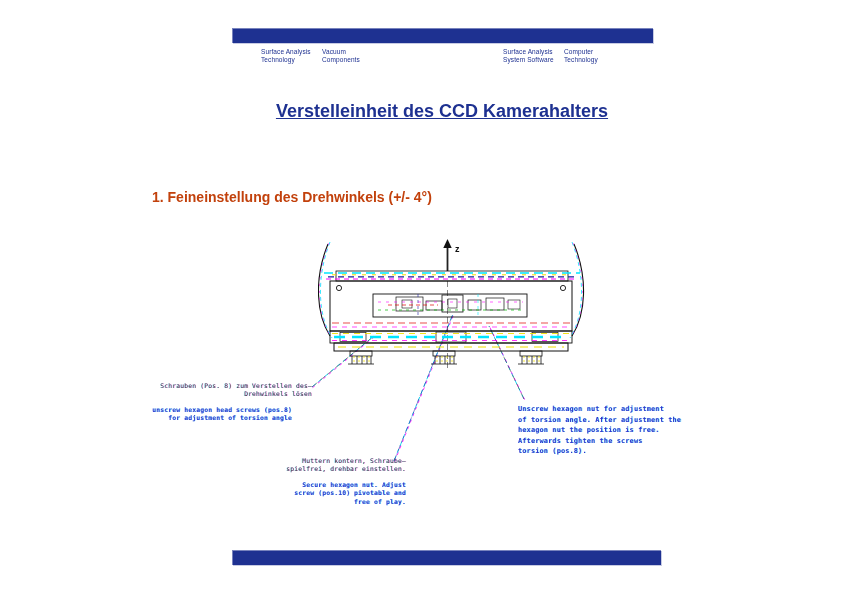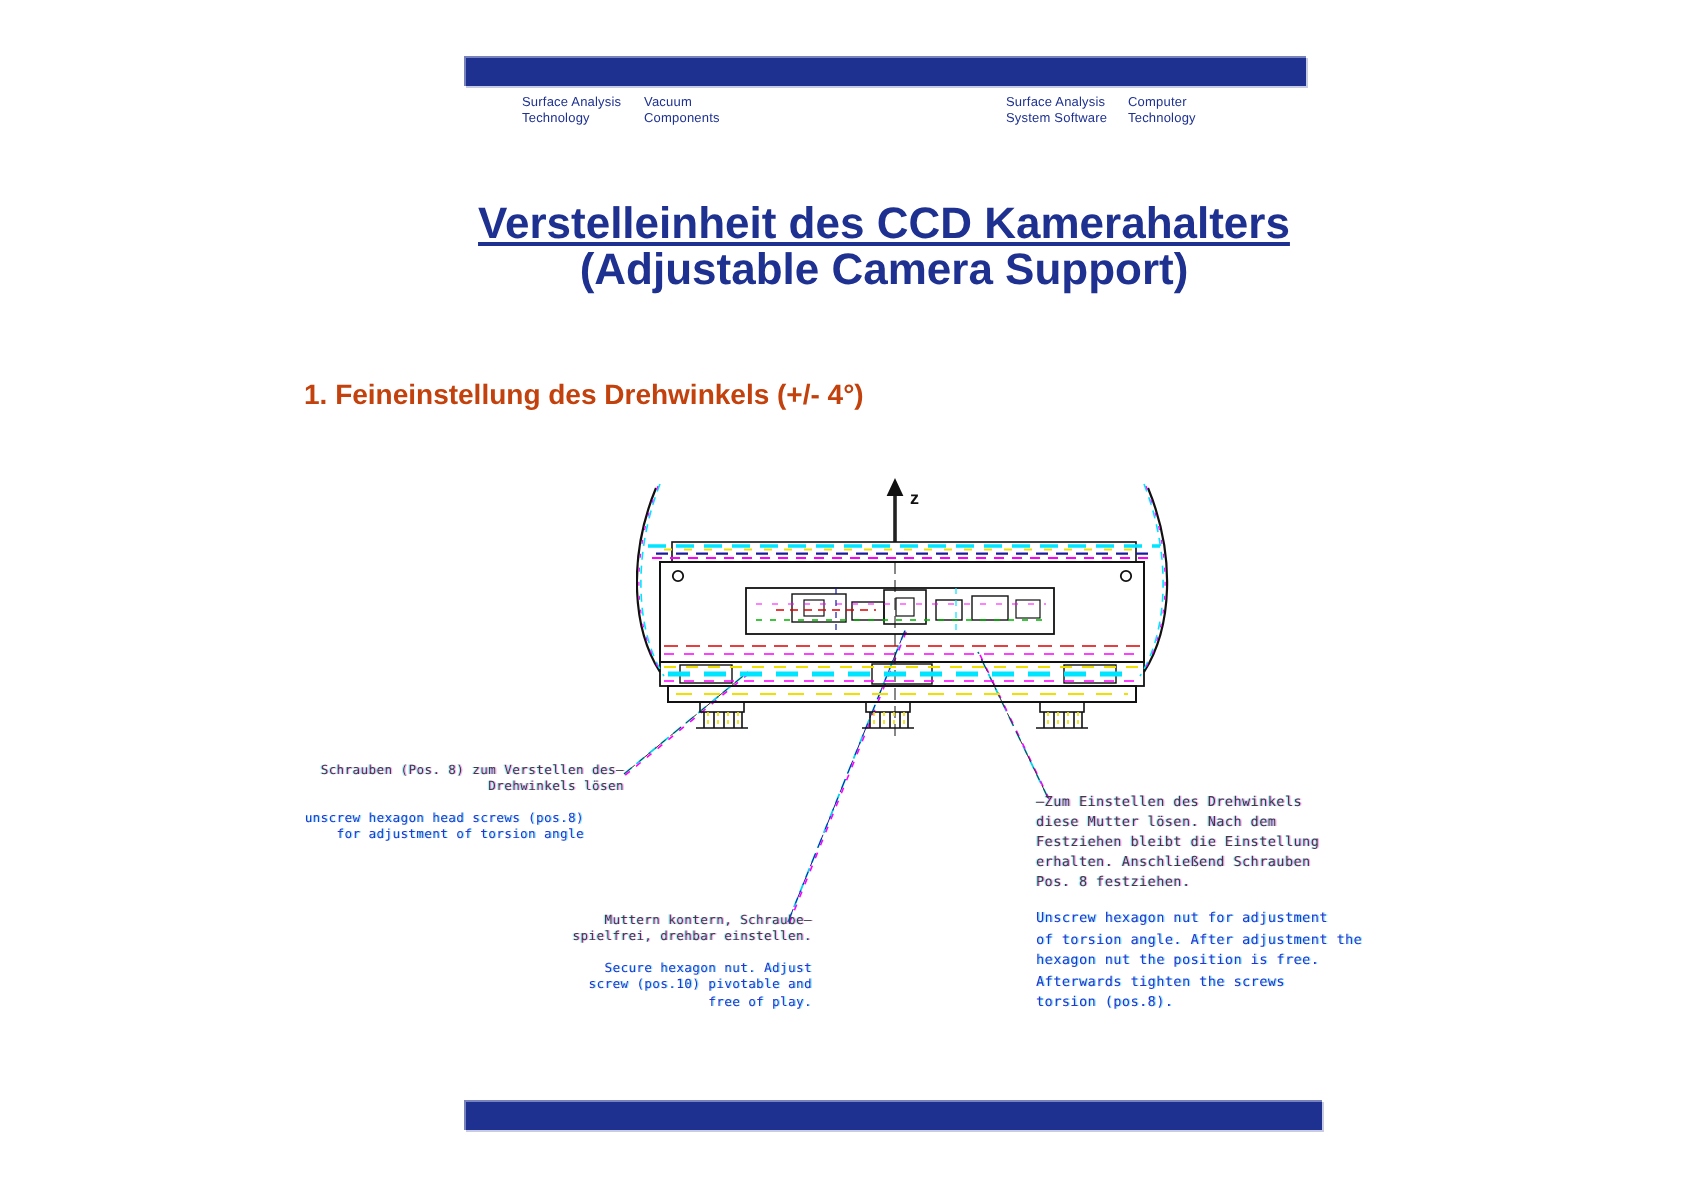--- a/index.html
+++ b/index.html
@@ -14,36 +14,36 @@
   .tag { position:absolute; top:48px; font-size:6.5px; line-height:7.8px; color:#1e3191; letter-spacing:.1px; }
   .tag0 { left:261px; } .tag1 { left:322px; } .tag2 { left:503px; } .tag3 { left:564px; }
 
   .brand { position:absolute; left:388px; top:40px; width:110px; color:#8e97a3;
            font-family:"Liberation Serif", serif; font-size:20px; letter-spacing:6px; white-space:nowrap; }
   .brand .b-e { font-style:italic; font-size:30px; color:#1d4f9b; letter-spacing:2px;
                 position:relative; top:3px; font-family:"DejaVu Serif", serif; }
   .brand .b-mark { font-size:7px; letter-spacing:0; vertical-align:11px; color:#8e97a3; }
 
   .title { position:absolute; left:230px; top:100px; width:424px; text-align:center;
-           color:#1e3191; font-weight:bold; font-size:22px; line-height:23px; }
+           color:#1e3191; font-weight:bold; font-size:18px; line-height:23px; }
   .title .t-de { text-decoration:underline; }
 
   .section { position:absolute; left:152px; top:188px; color:#c2410c; font-weight:bold;
              font-size:14px; line-height:19px; }
   .section .s-en { padding-left:16px; }
 
   svg.layer { position:absolute; pointer-events:none; }
   #leader-svg  { left:130px; top:236px; }
   #drawing-svg { left:318px; top:238px; }
 
   .ann { position:absolute; font-family:"DejaVu Sans Mono", monospace; font-size:6.3px;
          line-height:8.4px; letter-spacing:.2px; white-space:nowrap; }
   .ann .de div { color:#3c3c3c; text-shadow:.6px 0 rgba(255,0,255,.35), -.6px 0 rgba(0,210,255,.35); }
   .ann .en { margin-top:7px; }
-  .ann .en div { color:#3030cc; text-shadow:.6px 0 rgba(0,220,255,.55); }
+  .ann .en div { color:#3030cc; text-shadow:.6px 0 rgba(0,220,255,.55);font-weight:bold; }
   .ann-left   { left:132px; top:382px; width:180px; text-align:right; }
   .ann-left .en { padding-right:20px; }
   .ann-middle { left:240px; top:457px; width:166px; text-align:right; }
   .ann-right  { left:518px; top:396px; width:180px; text-align:left; font-size:6.8px; line-height:10px; }
   .ann-right .en { margin-top:8px; line-height:10.5px; }
 </style>
 </head>
 <body>
 
 <div class="page">
@@ -62,21 +62,20 @@
     <div>Surface Analysis</div>
     <div>System Software</div>
   </div>
   <div class="tag tag3">
     <div>Computer</div>
     <div>Technology</div>
   </div>
 
   <div class="title">
     <div class="t-de">Verstelleinheit des CCD Kamerahalters</div>
-    <div>(Adjustable Camera Support)</div>
   </div>
 
   <div class="section">
     <div>1. Feineinstellung des Drehwinkels (+/- 4°)</div>
   </div>
 
   <svg id="leader-svg" class="layer" width="580" height="300" viewBox="0 0 580 300">
     <g fill="none" stroke-linecap="butt">
       <g>
         <line x1="182" y1="151" x2="244" y2="100" stroke="#00d5ee" stroke-width=".9" stroke-dasharray="5 3"></line>
@@ -193,27 +192,20 @@
       <div>spielfrei, drehbar einstellen.</div>
     </div>
     <div class="en">
       <div>Secure hexagon nut. Adjust</div>
       <div>screw (pos.10) pivotable and</div>
       <div>free of play.</div>
     </div>
   </div>
 
   <div class="ann ann-right">
-    <div class="de">
-      <div>—Zum Einstellen des Drehwinkels</div>
-      <div>diese Mutter lösen. Nach dem</div>
-      <div>Festziehen bleibt die Einstellung</div>
-      <div>erhalten. Anschließend Schrauben</div>
-      <div>Pos. 8 festziehen.</div>
-    </div>
     <div class="en">
       <div>Unscrew hexagon nut for adjustment</div>
       <div>of torsion angle. After adjustment the</div>
       <div>hexagon nut the position is free.</div>
       <div>Afterwards tighten the screws</div>
       <div>torsion (pos.8).</div>
     </div>
   </div>
 
   <div class="bar bottombar"></div>

